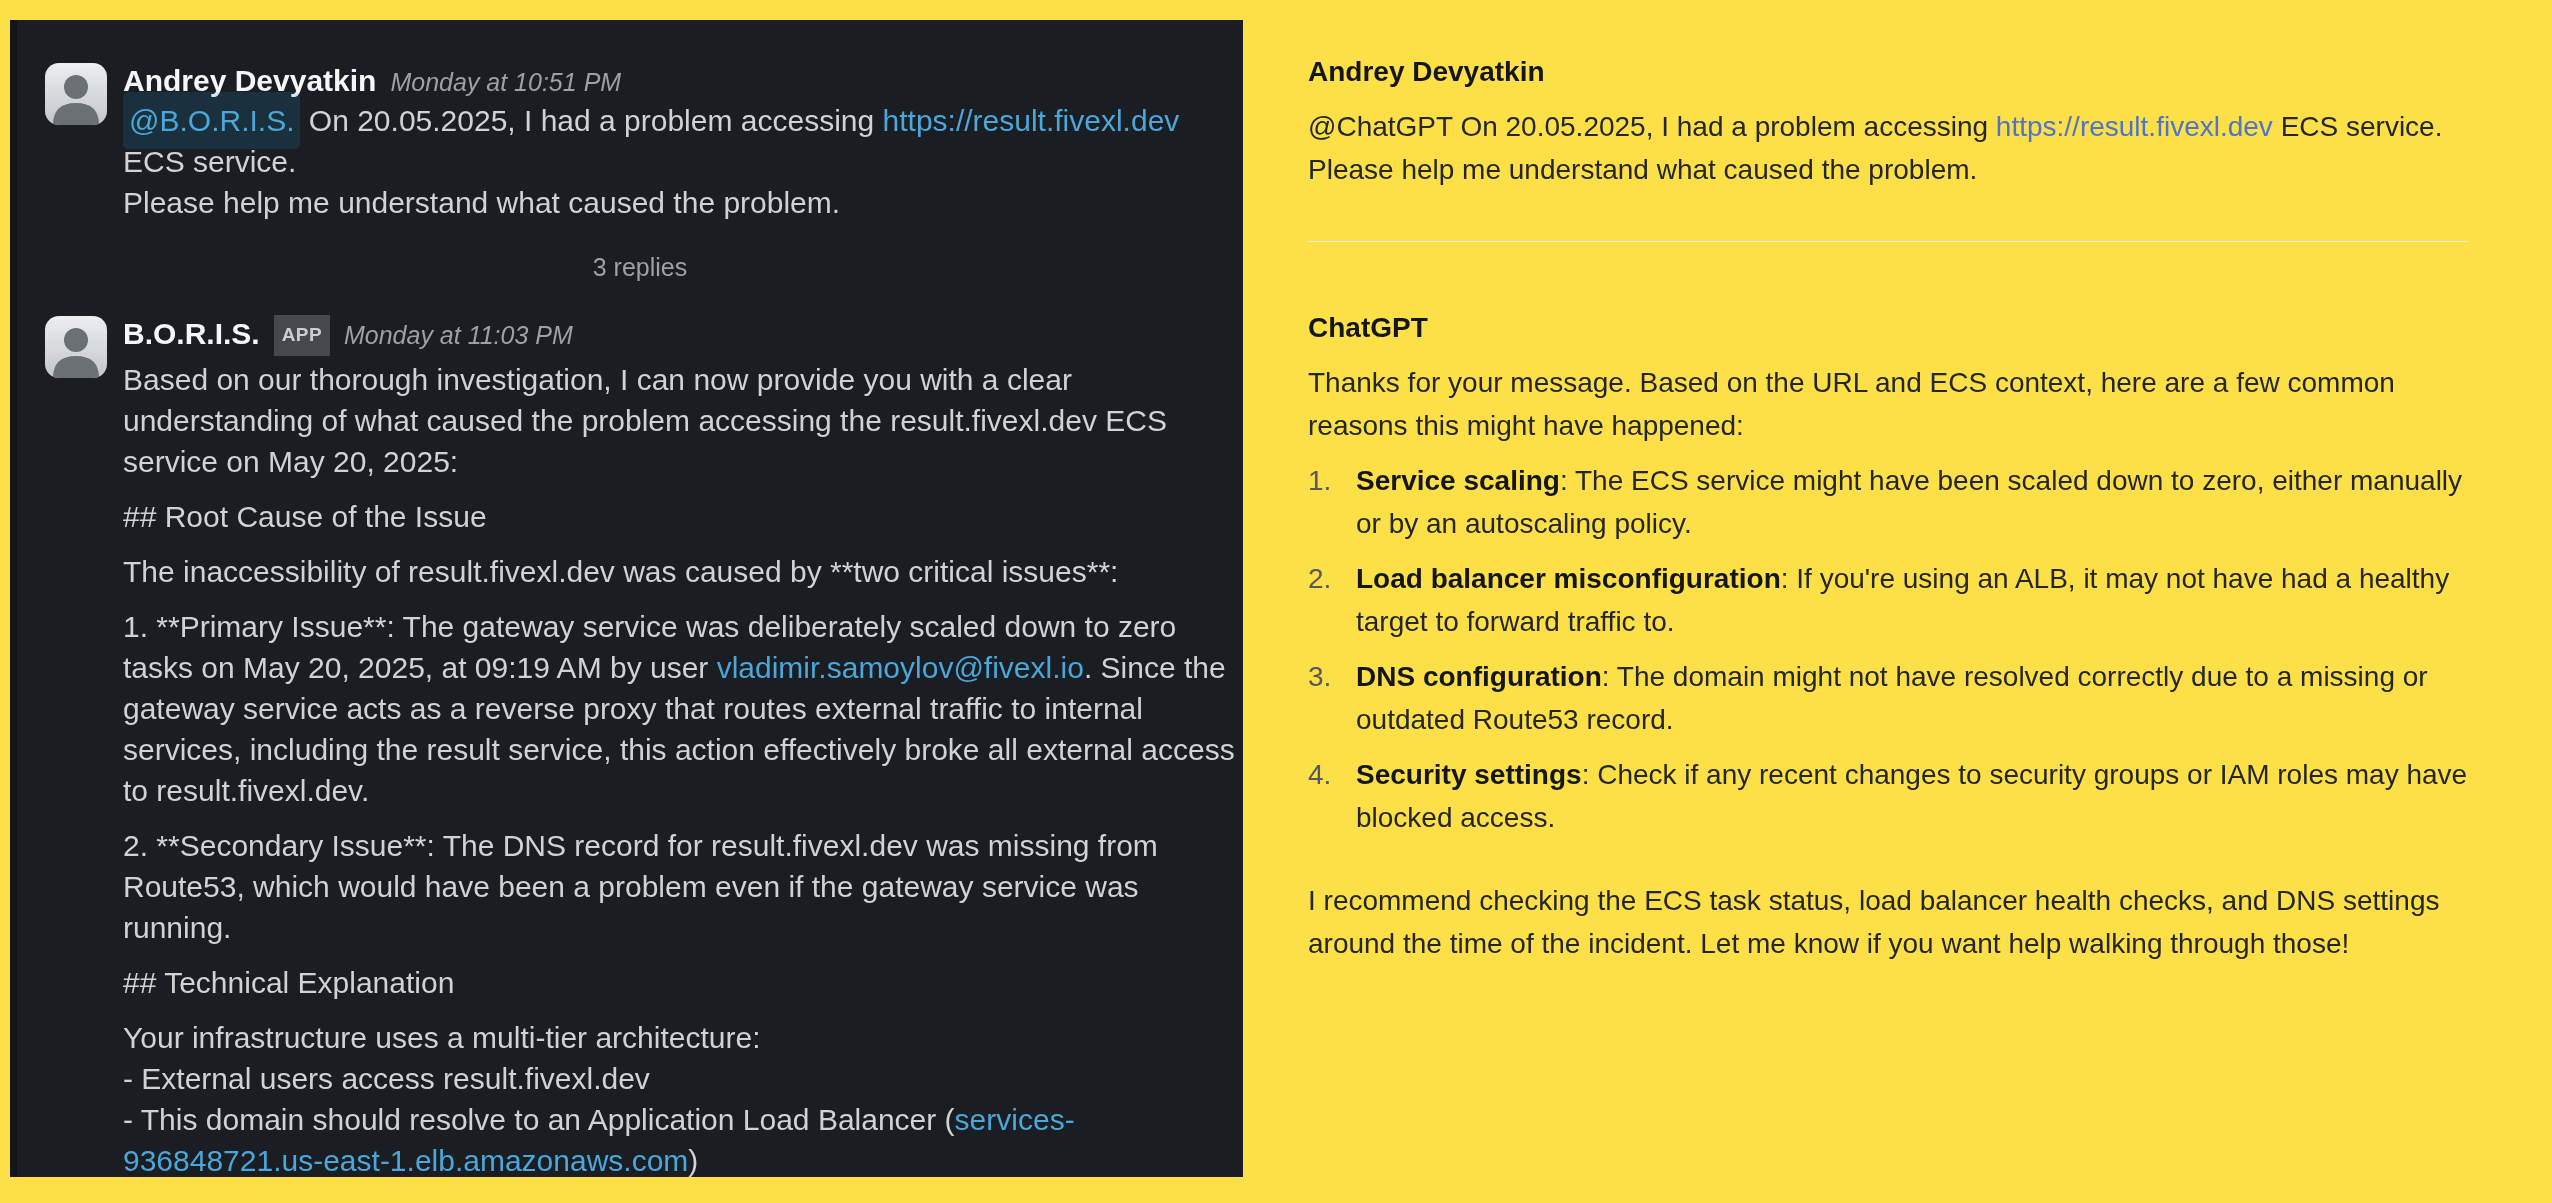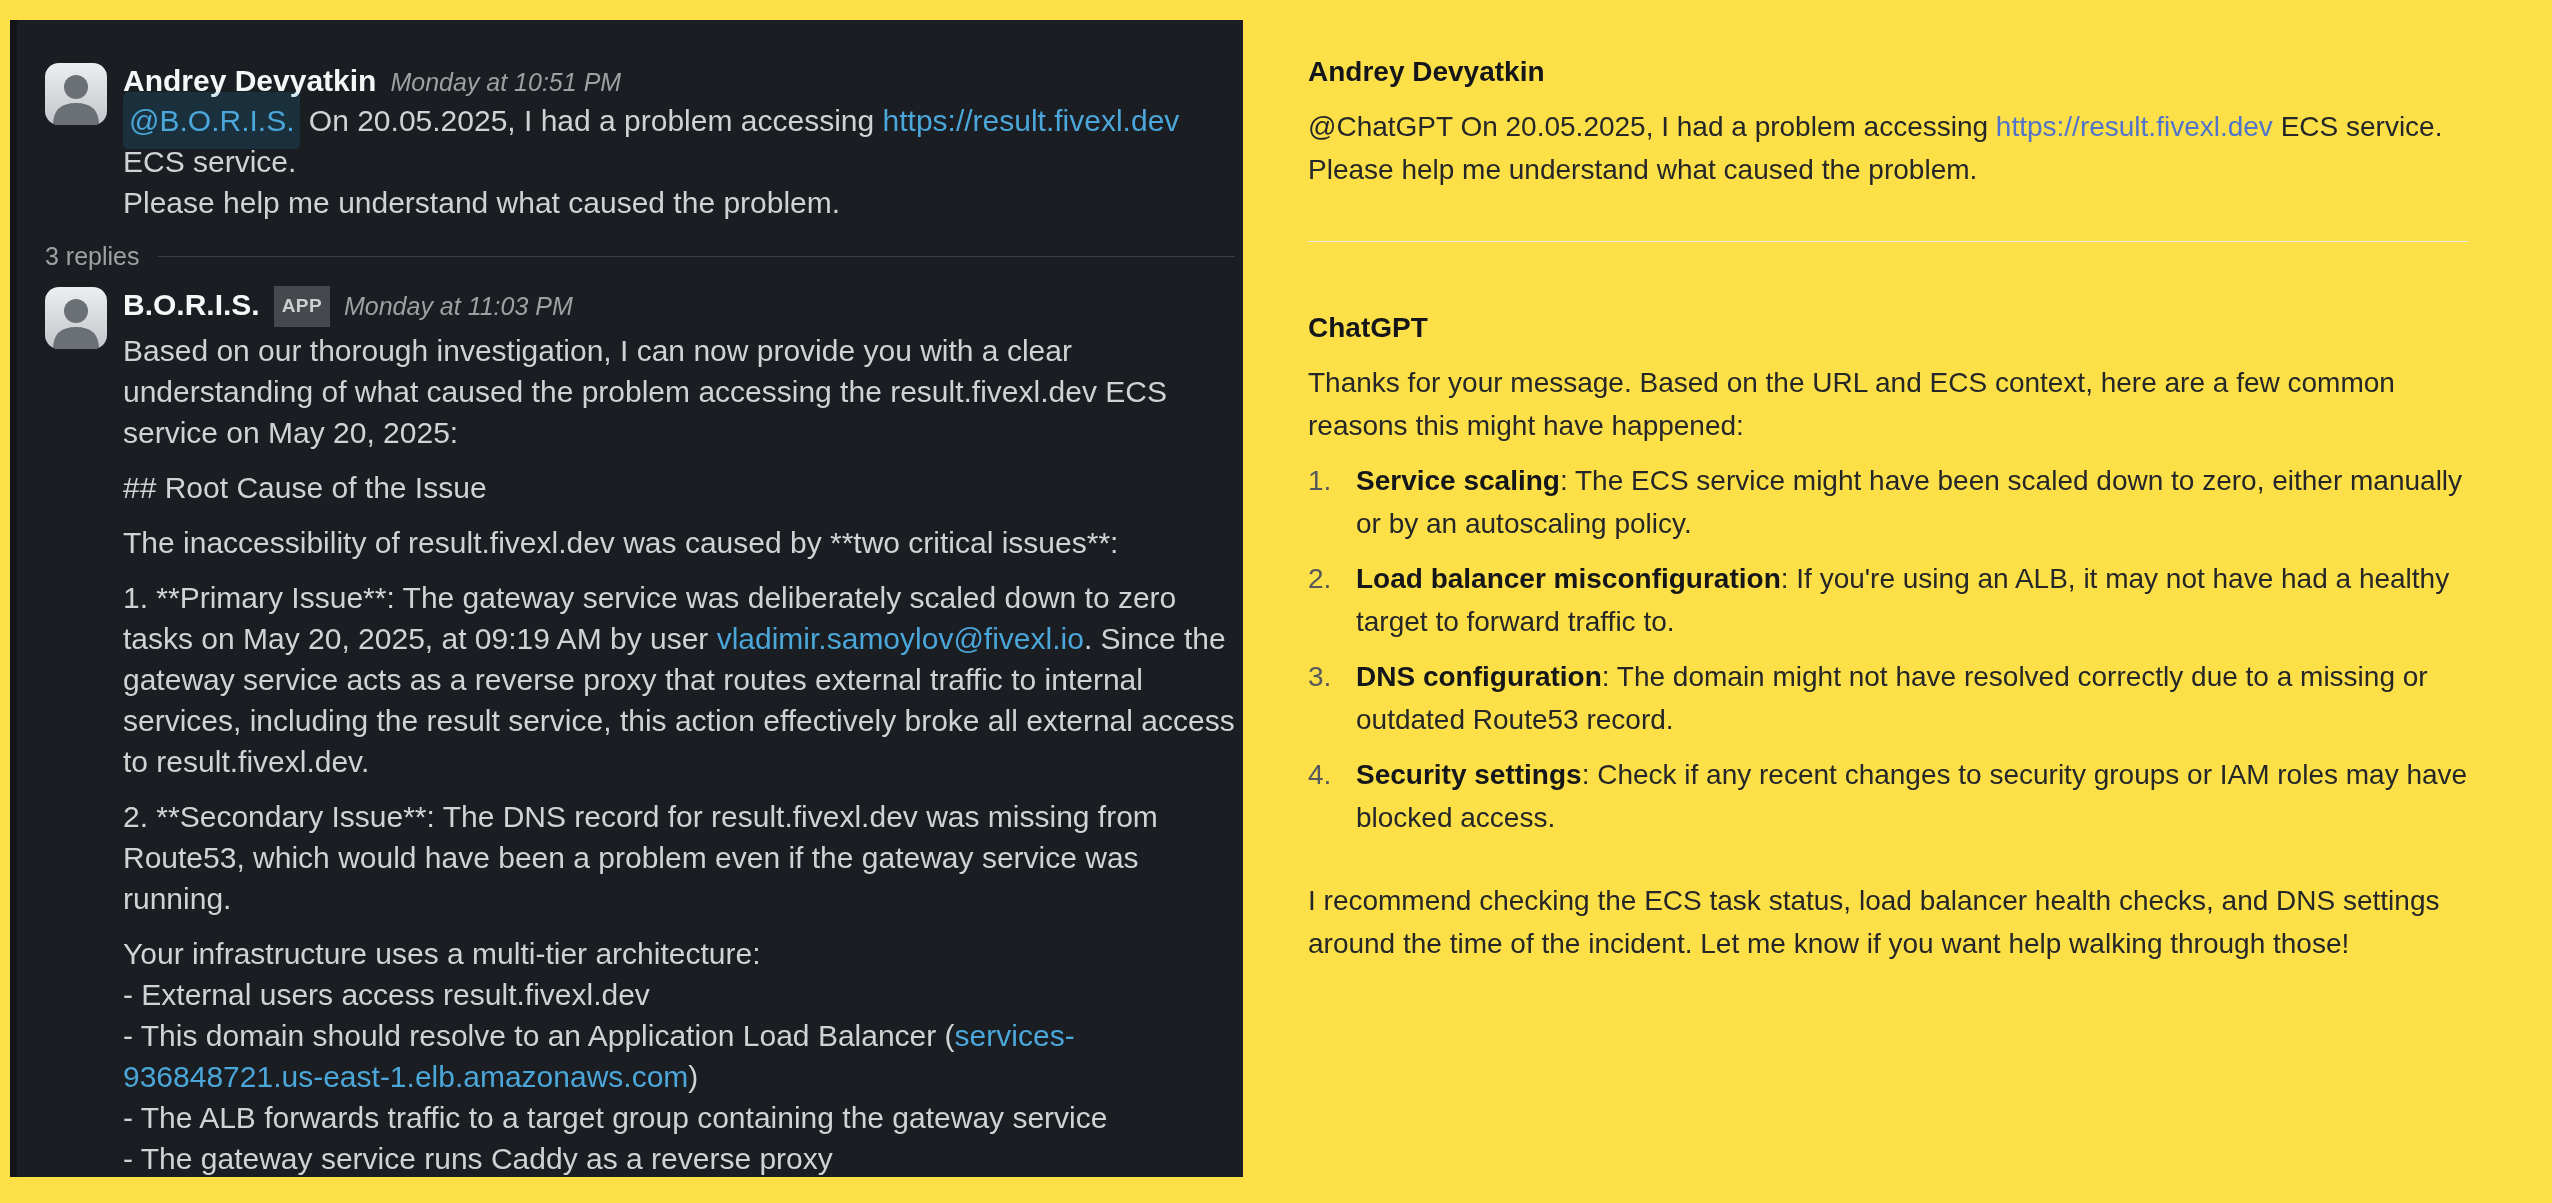--- a/index.html
+++ b/index.html
@@ -27,22 +27,22 @@
   .ts { color:#9ea0a3; font-size:25px;font-style:italic; }
   .badge {
     background:#45484d; color:#cdced0; font-size:19px; font-weight:bold;
     padding:2px 8px 3px; border-radius:0; letter-spacing:.4px;
     position:relative; top:-3px;
   }
   .msg-text { white-space:pre-wrap; }
   .mention { color:#4ba6d9; background:rgba(29,155,209,.16); padding:12px 6px; border-radius:5px;text-align:center; }
   .slack-panel .link { color:#4ba6d9; cursor:pointer; }
   .replies-row {
-    display:flex; align-items:center; gap:18px; margin:18px 0 16px 0;
-    color:#9ea0a3; font-size:25px; line-height:30px;
+    display:flex; align-items:center; gap:18px; margin:29px 0 16px 0;
+    color:#9ea0a3; font-size:25px; line-height:30px;flex-direction:column;
   }
   .replies-rule { flex:1; height:1px; background:#3b3e43; }
   .reply-paras .para { margin:0 0 14px; white-space:pre-wrap; }
 
   
   .chat-panel {
     position:absolute; left:1308px; top:50px; width:1180px;
     color:#242628; font-size:28px; line-height:43px;
   }
   .chat-author { font-weight:bold; color:#141619; font-size:28px; margin-bottom:12px; }
@@ -98,20 +98,21 @@
           <span class="author">B.O.R.I.S.</span>
           <span class="badge">APP</span>
           <span class="ts">Monday at 11:03 PM</span>
         </div>
         <div class="reply-paras">
             <div class="para"><span>Based on our thorough investigation, I can now provide you with a clear understanding of what caused the problem accessing the result.fivexl.dev ECS service on May 20, 2025:</span></div>
             <div class="para"><span>## Root Cause of the Issue</span></div>
             <div class="para"><span>The inaccessibility of result.fivexl.dev was caused by **two critical issues**:</span></div>
             <div class="para"><span>1. **Primary Issue**: The gateway service was deliberately scaled down to zero tasks on May 20, 2025, at 09:19 AM by user </span><span class="link">vladimir.samoylov@fivexl.io</span><span>. Since the gateway service acts as a reverse proxy that routes external traffic to internal services, including the result service, this action effectively broke all external access to result.fivexl.dev.</span></div>
             <div class="para"><span>2. **Secondary Issue**: The DNS record for result.fivexl.dev was missing from Route53, which would have been a problem even if the gateway service was running.</span></div>
+            <div class="para"><span>## Technical Explanation</span></div>
             <div class="para"><span>Your infrastructure uses a multi-tier architecture:
 - External users access result.fivexl.dev
 - This domain should resolve to an Application Load Balancer (</span><span class="link">services-936848721.us-east-1.elb.amazonaws.com</span><span>)
 - The ALB forwards traffic to a target group containing the gateway service
 - The gateway service runs Caddy as a reverse proxy
 - Caddy is configured to route requests for result.fivexl.dev to the internal result.services:8080 endpoint
 - The result service itself remained healthy with 2 running tasks throughout the incident</span></div>
           </div>
       </div>
     </div>

